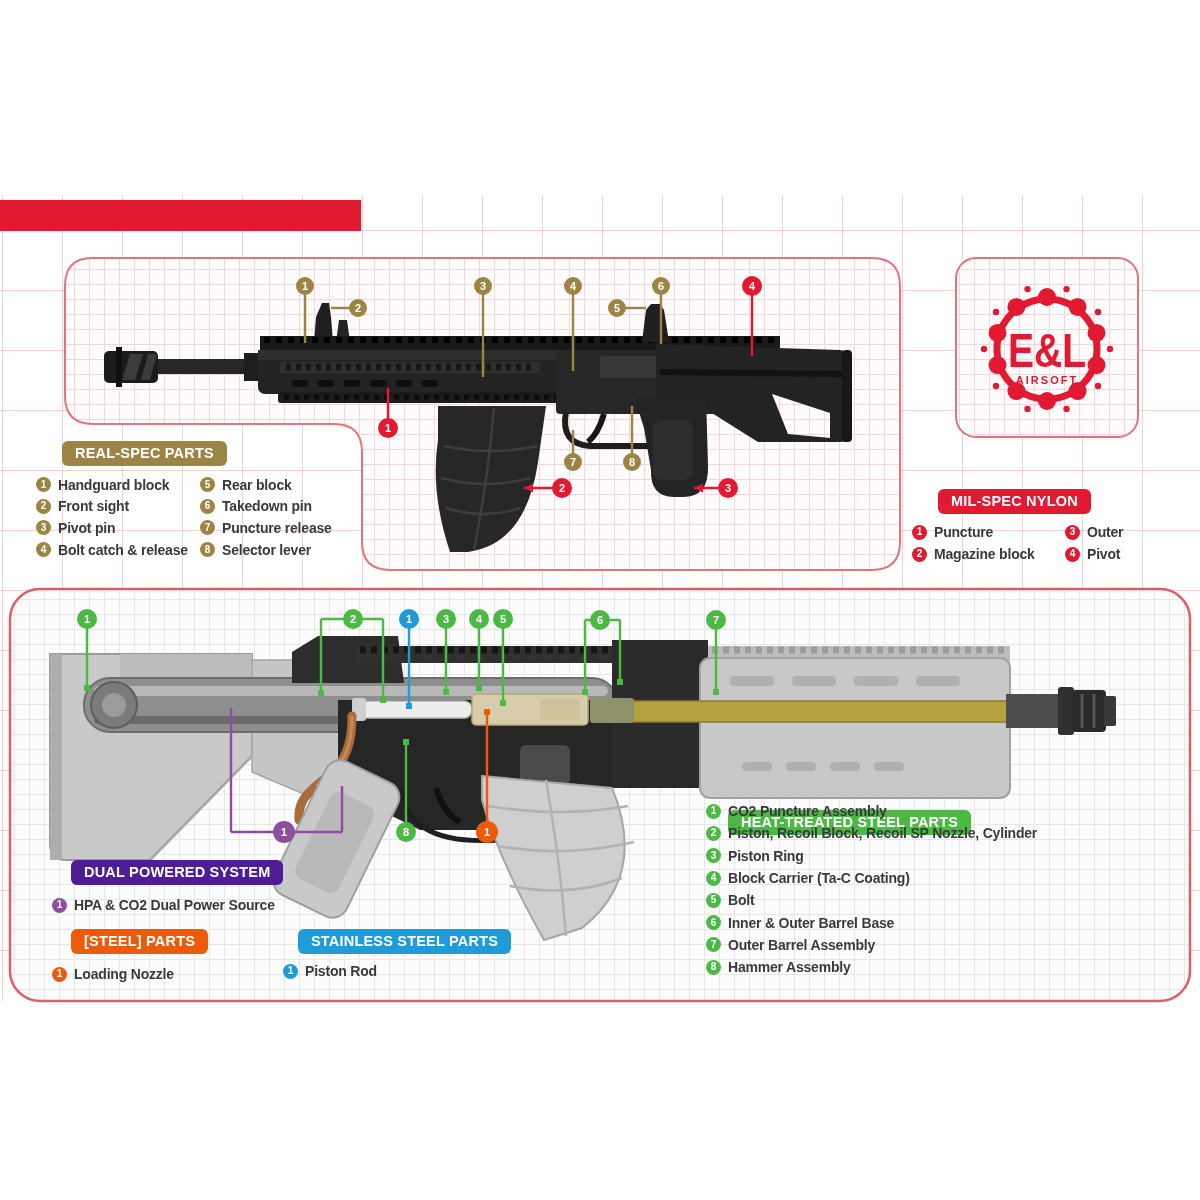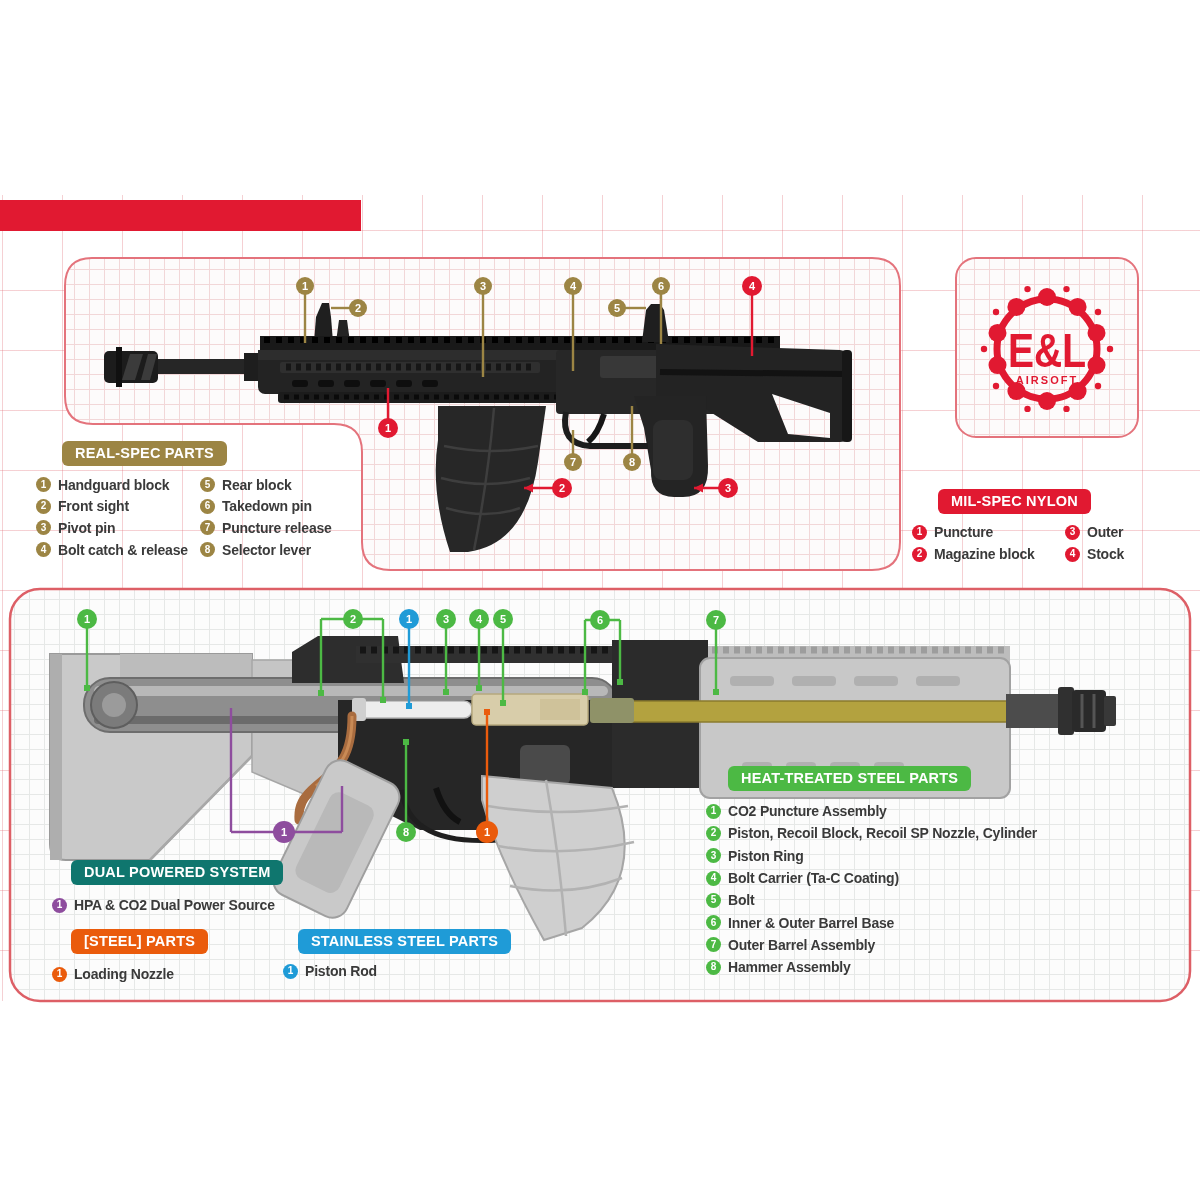--- a/index.html
+++ b/index.html
@@ -271,61 +271,61 @@
           <span class="lab">Magazine block</span>
         </div>
       </div>
       <div class="col" style="left: 1065px; top: 521px;">
         <div class="item" style="height: 22px;">
           <span class="num" style="background: rgb(225, 25, 49);">3</span>
           <span class="lab">Outer</span>
         </div>
         <div class="item" style="height: 22px;">
           <span class="num" style="background: rgb(225, 25, 49);">4</span>
-          <span class="lab">Stock</span>
-        </div>
-      </div>
-      <div class="badge" style="left: 71px; top: 860px; background: #0f766e;">DUAL POWERED SYSTEM</div>
+          <span class="lab">Pivot</span>
+        </div>
+      </div>
+      <div class="badge" style="left: 71px; top: 860px; background: #4c1d95;">DUAL POWERED SYSTEM</div>
       <div class="col" style="left: 52px; top: 894px;">
         <div class="item" style="height: 22px;">
           <span class="num" style="background: rgb(142, 77, 158);">1</span>
           <span class="lab">HPA &amp; CO2 Dual Power Source</span>
         </div>
       </div>
       <div class="badge" style="left: 71px; top: 929px; background: rgb(234, 91, 12);">[STEEL] PARTS</div>
       <div class="col" style="left: 52px; top: 963px;">
         <div class="item" style="height: 22px;">
           <span class="num" style="background: rgb(234, 91, 12);">1</span>
           <span class="lab">Loading Nozzle</span>
         </div>
       </div>
       <div class="badge" style="left: 298px; top: 929px; background: rgb(31, 155, 215);">STAINLESS STEEL PARTS</div>
       <div class="col" style="left: 283px; top: 960px;">
         <div class="item" style="height: 22px;">
           <span class="num" style="background: rgb(31, 155, 215);">1</span>
           <span class="lab">Piston Rod</span>
         </div>
       </div>
-      <div class="badge" style="left: 728px; top: 766px; background: rgb(76, 185, 68);">HEAT-TREATED STEEL PARTS</div>
+      <div class="badge" style="left: 728px; top: 810px; background: rgb(76, 185, 68);">HEAT-TREATED STEEL PARTS</div>
       <div class="col" style="left: 706px; top: 800px;">
         <div class="item" style="height: 22.3px;">
           <span class="num" style="background: rgb(76, 185, 68);">1</span>
           <span class="lab">CO2 Puncture Assembly</span>
         </div>
         <div class="item" style="height: 22.3px;">
           <span class="num" style="background: rgb(76, 185, 68);">2</span>
           <span class="lab">Piston, Recoil Block, Recoil SP Nozzle, Cylinder</span>
         </div>
         <div class="item" style="height: 22.3px;">
           <span class="num" style="background: rgb(76, 185, 68);">3</span>
           <span class="lab">Piston Ring</span>
         </div>
         <div class="item" style="height: 22.3px;">
           <span class="num" style="background: rgb(76, 185, 68);">4</span>
-          <span class="lab">Bolt Carrier (Ta-C Coating)</span>
+          <span class="lab">Block Carrier (Ta-C Coating)</span>
         </div>
         <div class="item" style="height: 22.3px;">
           <span class="num" style="background: rgb(76, 185, 68);">5</span>
           <span class="lab">Bolt</span>
         </div>
         <div class="item" style="height: 22.3px;">
           <span class="num" style="background: rgb(76, 185, 68);">6</span>
           <span class="lab">Inner &amp; Outer Barrel Base</span>
         </div>
         <div class="item" style="height: 22.3px;">

